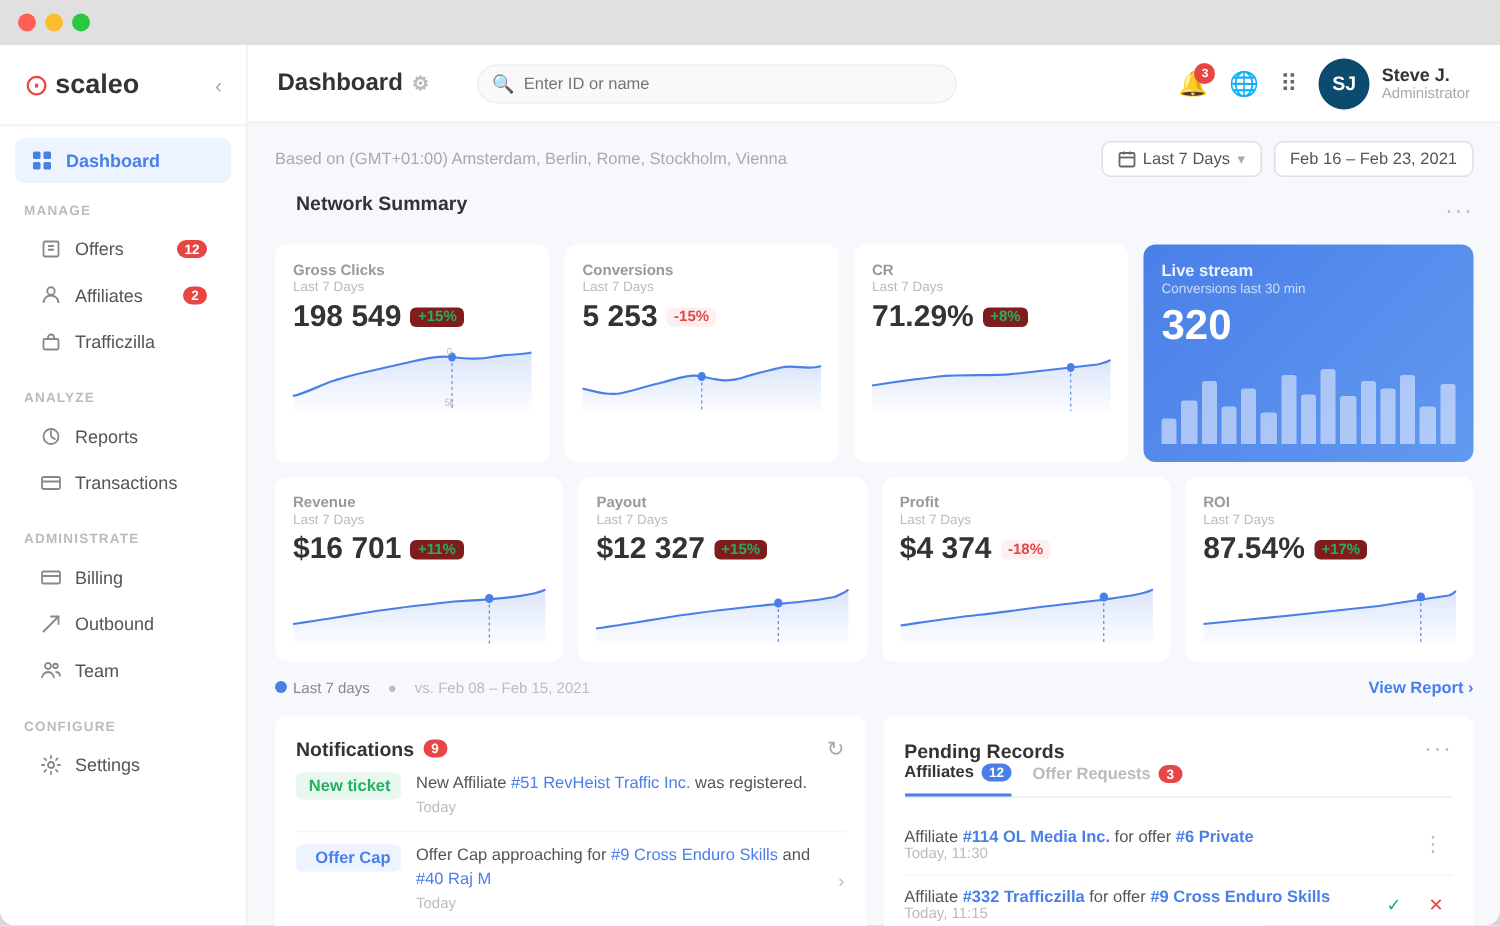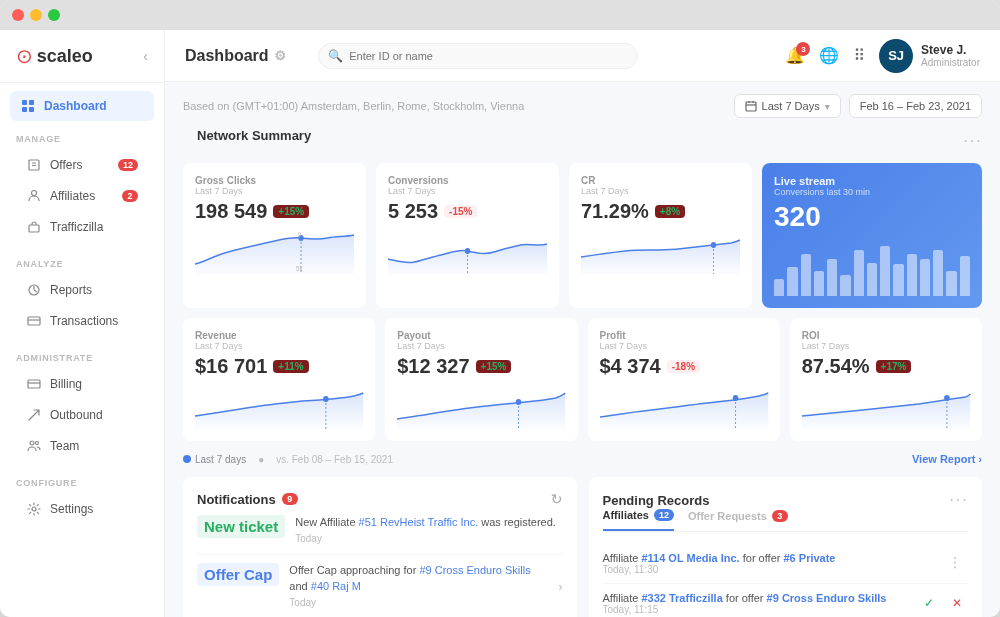--- a/index.html
+++ b/index.html
@@ -76,21 +76,21 @@
     .cards-footer { display: flex; align-items: center; justify-content: space-between; margin-bottom: 12px; }
     .footer-legend { display: flex; align-items: center; gap: 12px; font-size: 10px; color: #888; }
     .legend-dot { width: 8px; height: 8px; border-radius: 50%; background: #4a7fe8; display: inline-block; margin-right: 4px; }
     .view-report { font-size: 11px; color: #4a7fe8; font-weight: 600; display: flex; align-items: center; gap: 3px; cursor: pointer; }
     
     .bottom-grid { display: grid; grid-template-columns: 1fr 1fr; gap: 12px; }
     .panel { background: #fff; border-radius: 8px; padding: 14px; }
     .panel-header { display: flex; align-items: center; justify-content: space-between; }
     .panel-title { font-size: 13px; font-weight: 700; color: #333; display: flex; align-items: center; gap: 6px; }
     .notification-item { display: flex; align-items: flex-start; gap: 10px; padding: 8px 0; border-bottom: 1px solid #f5f5f5; }
-    .notif-tag { font-size: 15px; font-weight: 700; padding: 3px 7px; border-radius: 4px; white-space: nowrap; min-width: 70px; text-align: left; }
+    .notif-tag { font-size: 11px; font-weight: 700; padding: 3px 7px; border-radius: 4px; white-space: nowrap; min-width: 70px; text-align: right; }
     .notif-tag.green { background: #e8f8f0; color: #27ae60; }
     .notif-tag.blue { background: #eef4ff; color: #4a7fe8; }
     .notif-text { font-size: 11px; color: #555; line-height: 1.4; flex: 1; }
     .notif-text a { color: #4a7fe8; font-weight: 400; text-decoration: none; }
     .notif-date { font-size: 10px; color: #bbb; display: block; margin-top: 2px; }
     .notif-arrow { color: #bbb; font-size: 12px; margin-left: auto; align-self: center; cursor: pointer; }
     .tabs { display: flex; gap: 14px; margin-bottom: 12px; border-bottom: 1px solid #eee; }
     .tab { font-size: 11px; font-weight: 600; color: #bbb; padding-bottom: 8px; cursor: pointer; display: flex; align-items: center; gap: 5px; }
     .tab.active { color: #333; border-bottom: 2px solid #4a7fe8; }
     .pending-item { display: flex; align-items: flex-start; justify-content: space-between; padding: 8px 0; border-bottom: 1px solid #f5f5f5; }

